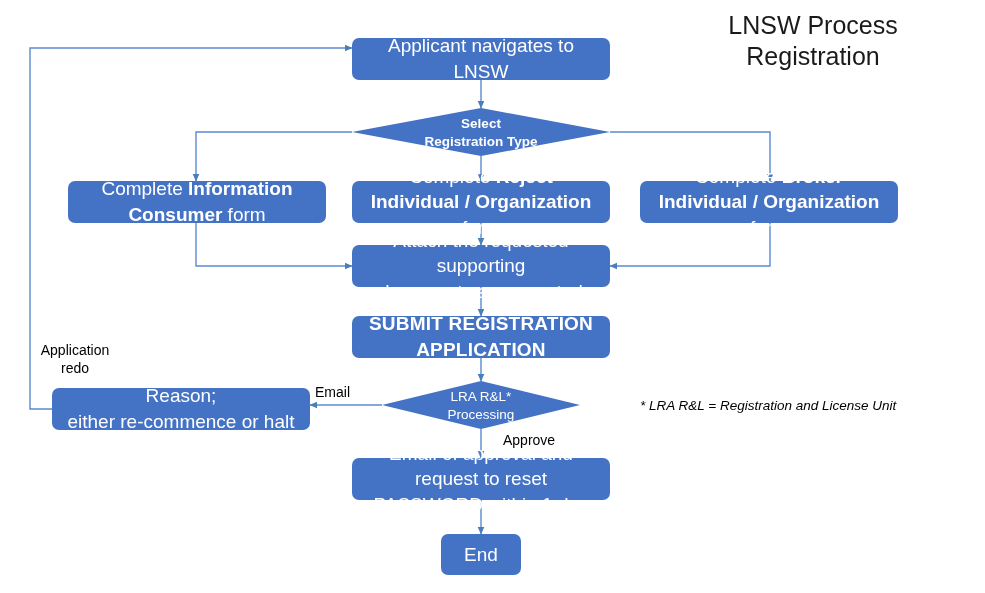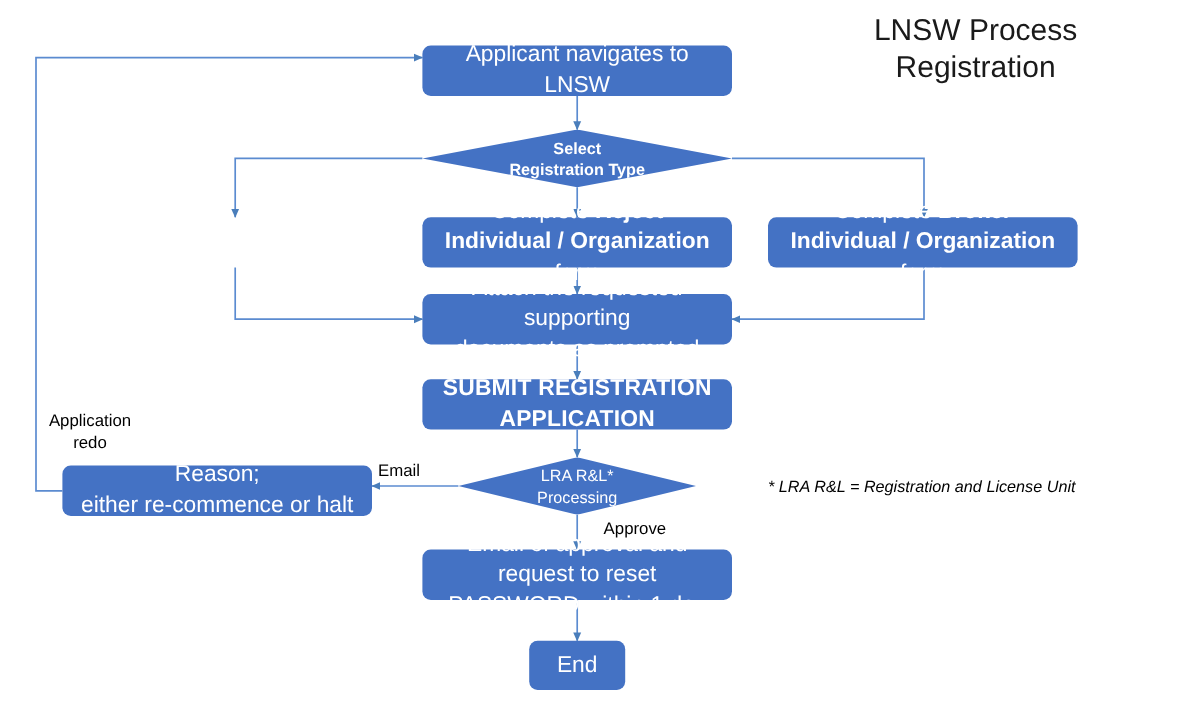--- a/index.html
+++ b/index.html
@@ -154,20 +154,25 @@
     <span>Applicant navigates to LNSW</span>
   </div>
 
   <div class="diamond bold" id="d-select">
     <div class="inner">
       <div>Select</div>
       <div>Registration Type</div>
     </div>
   </div>
 
+  <div class="node" id="n-infocons">
+    <div>
+      <span>Complete </span><b>Information Consumer</b><span> form</span>
+    </div>
+  </div>
 
   <div class="node" id="n-trader">
     <div>
       <div><span>Complete </span><b>Reject</b></div>
       <div><b>Individual / Organization</b><span> form</span></div>
     </div>
   </div>
 
   <div class="node" id="n-broker">
     <div>

